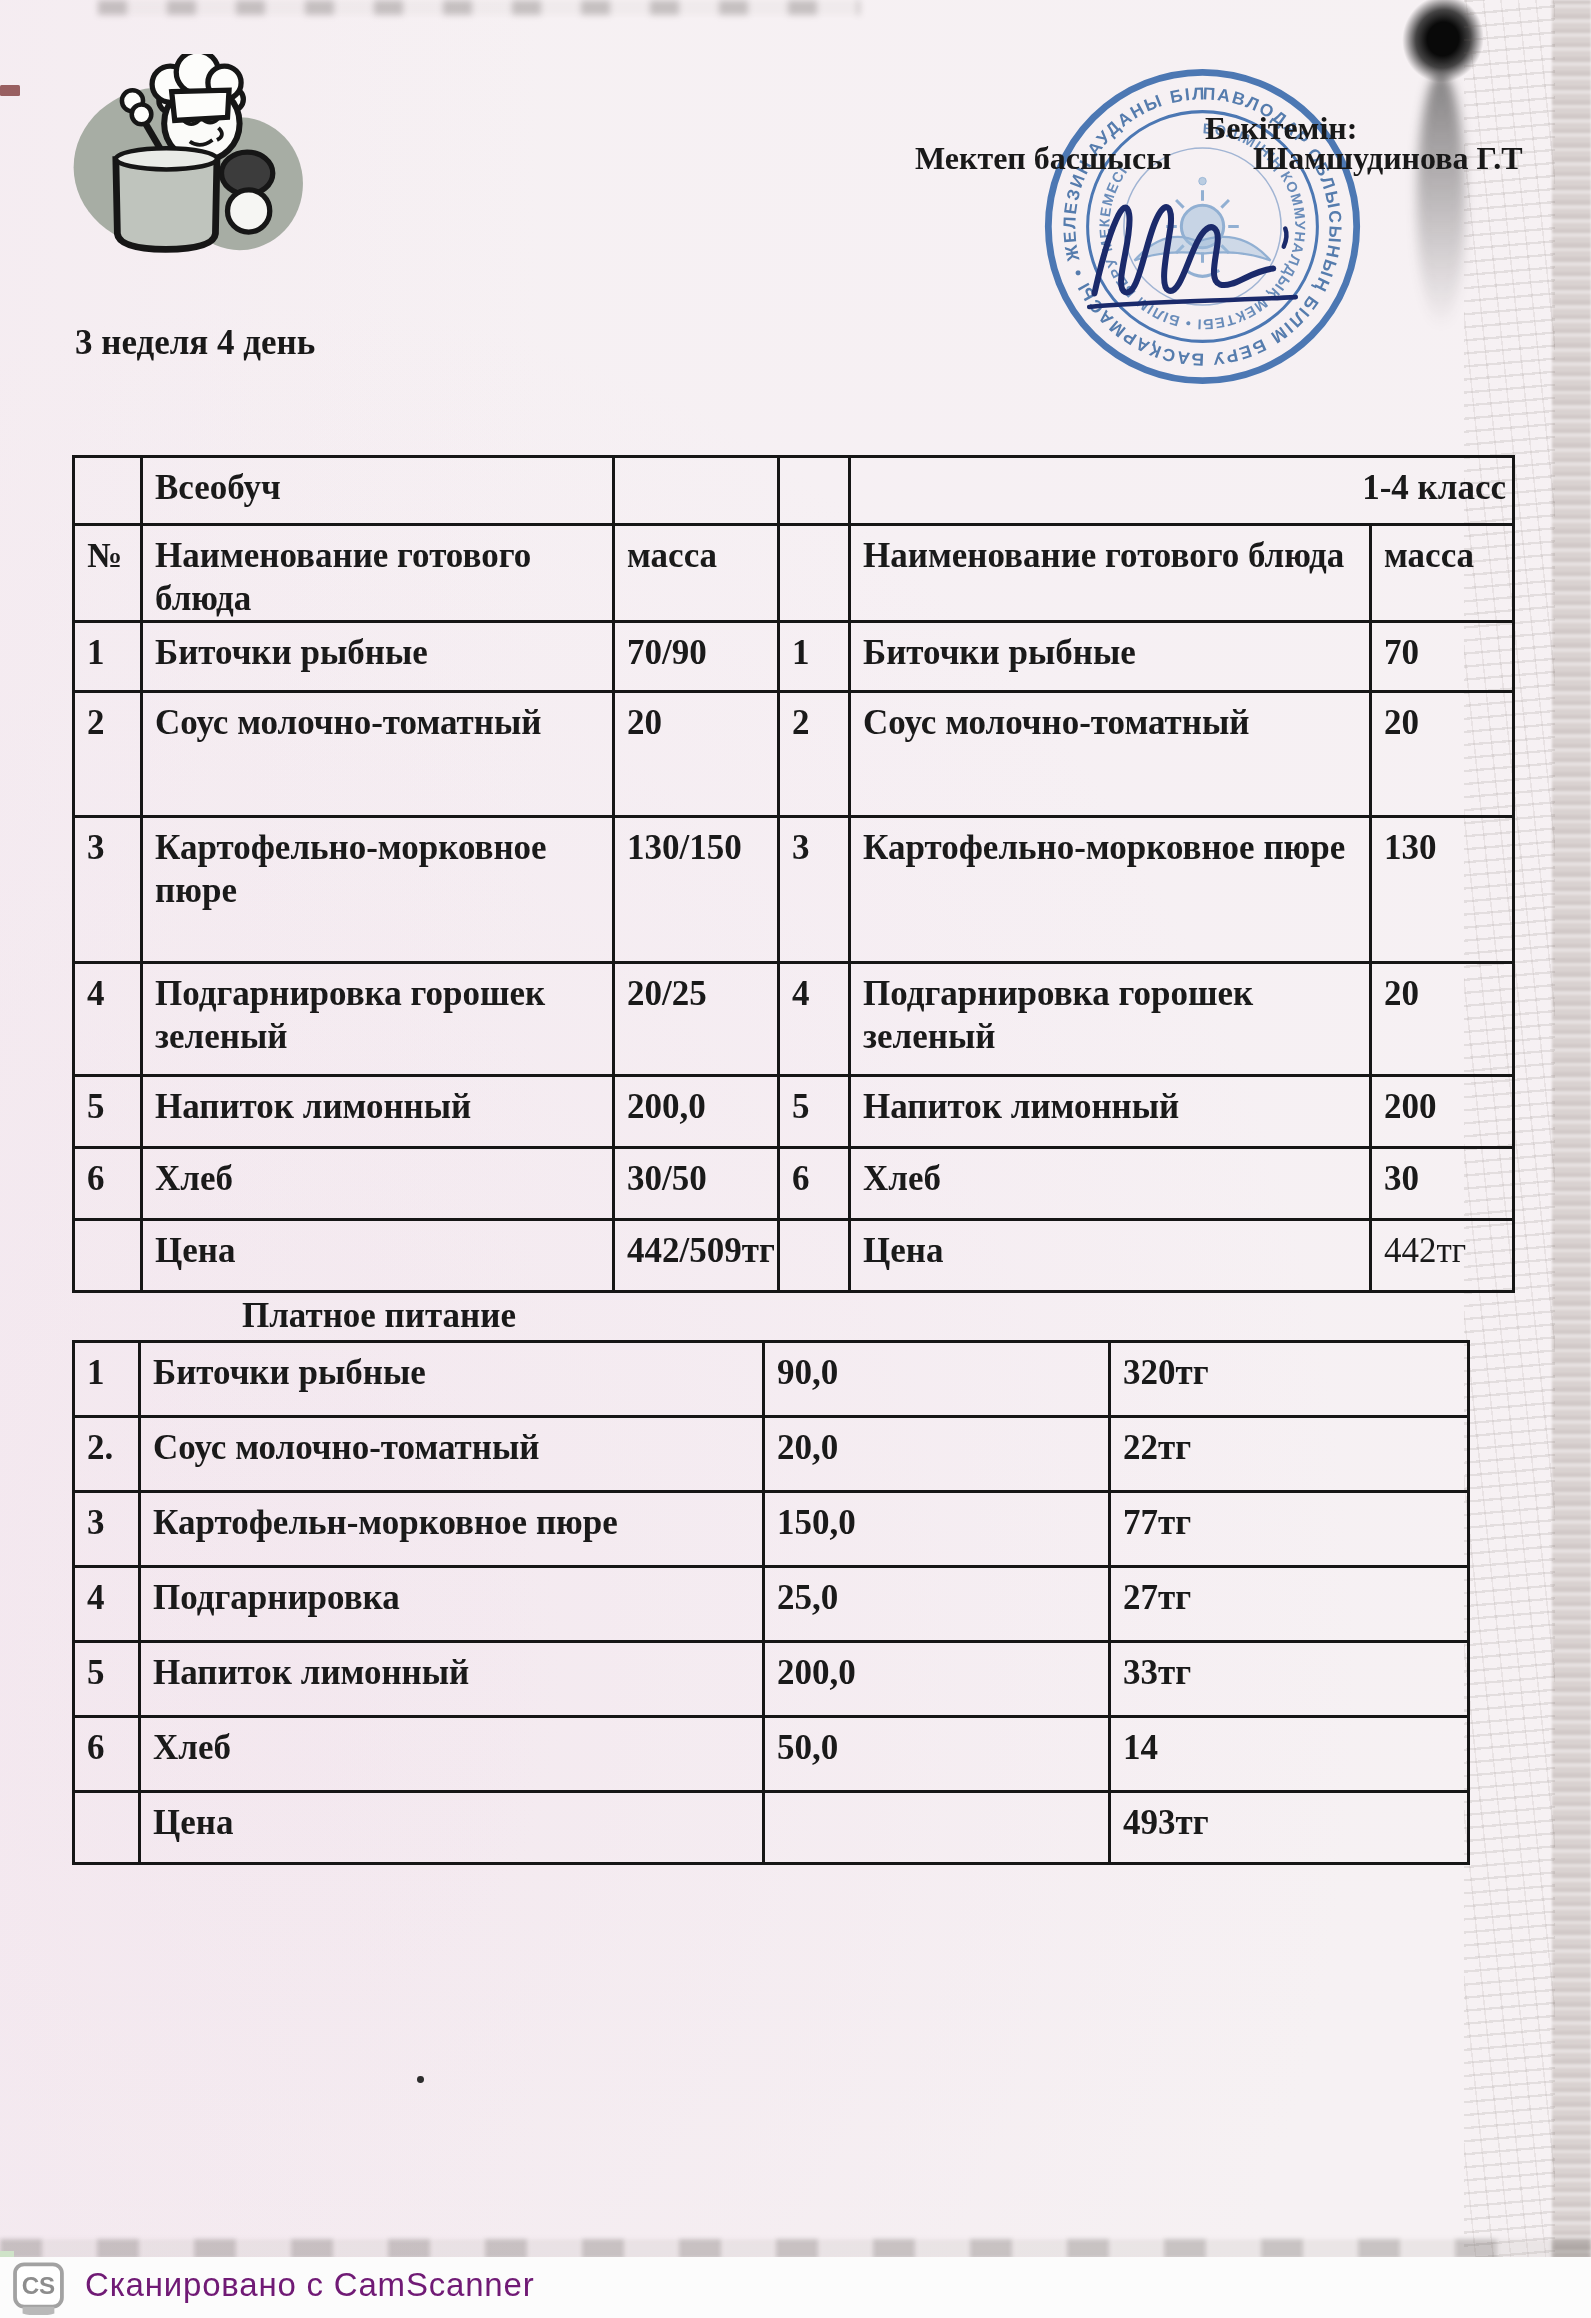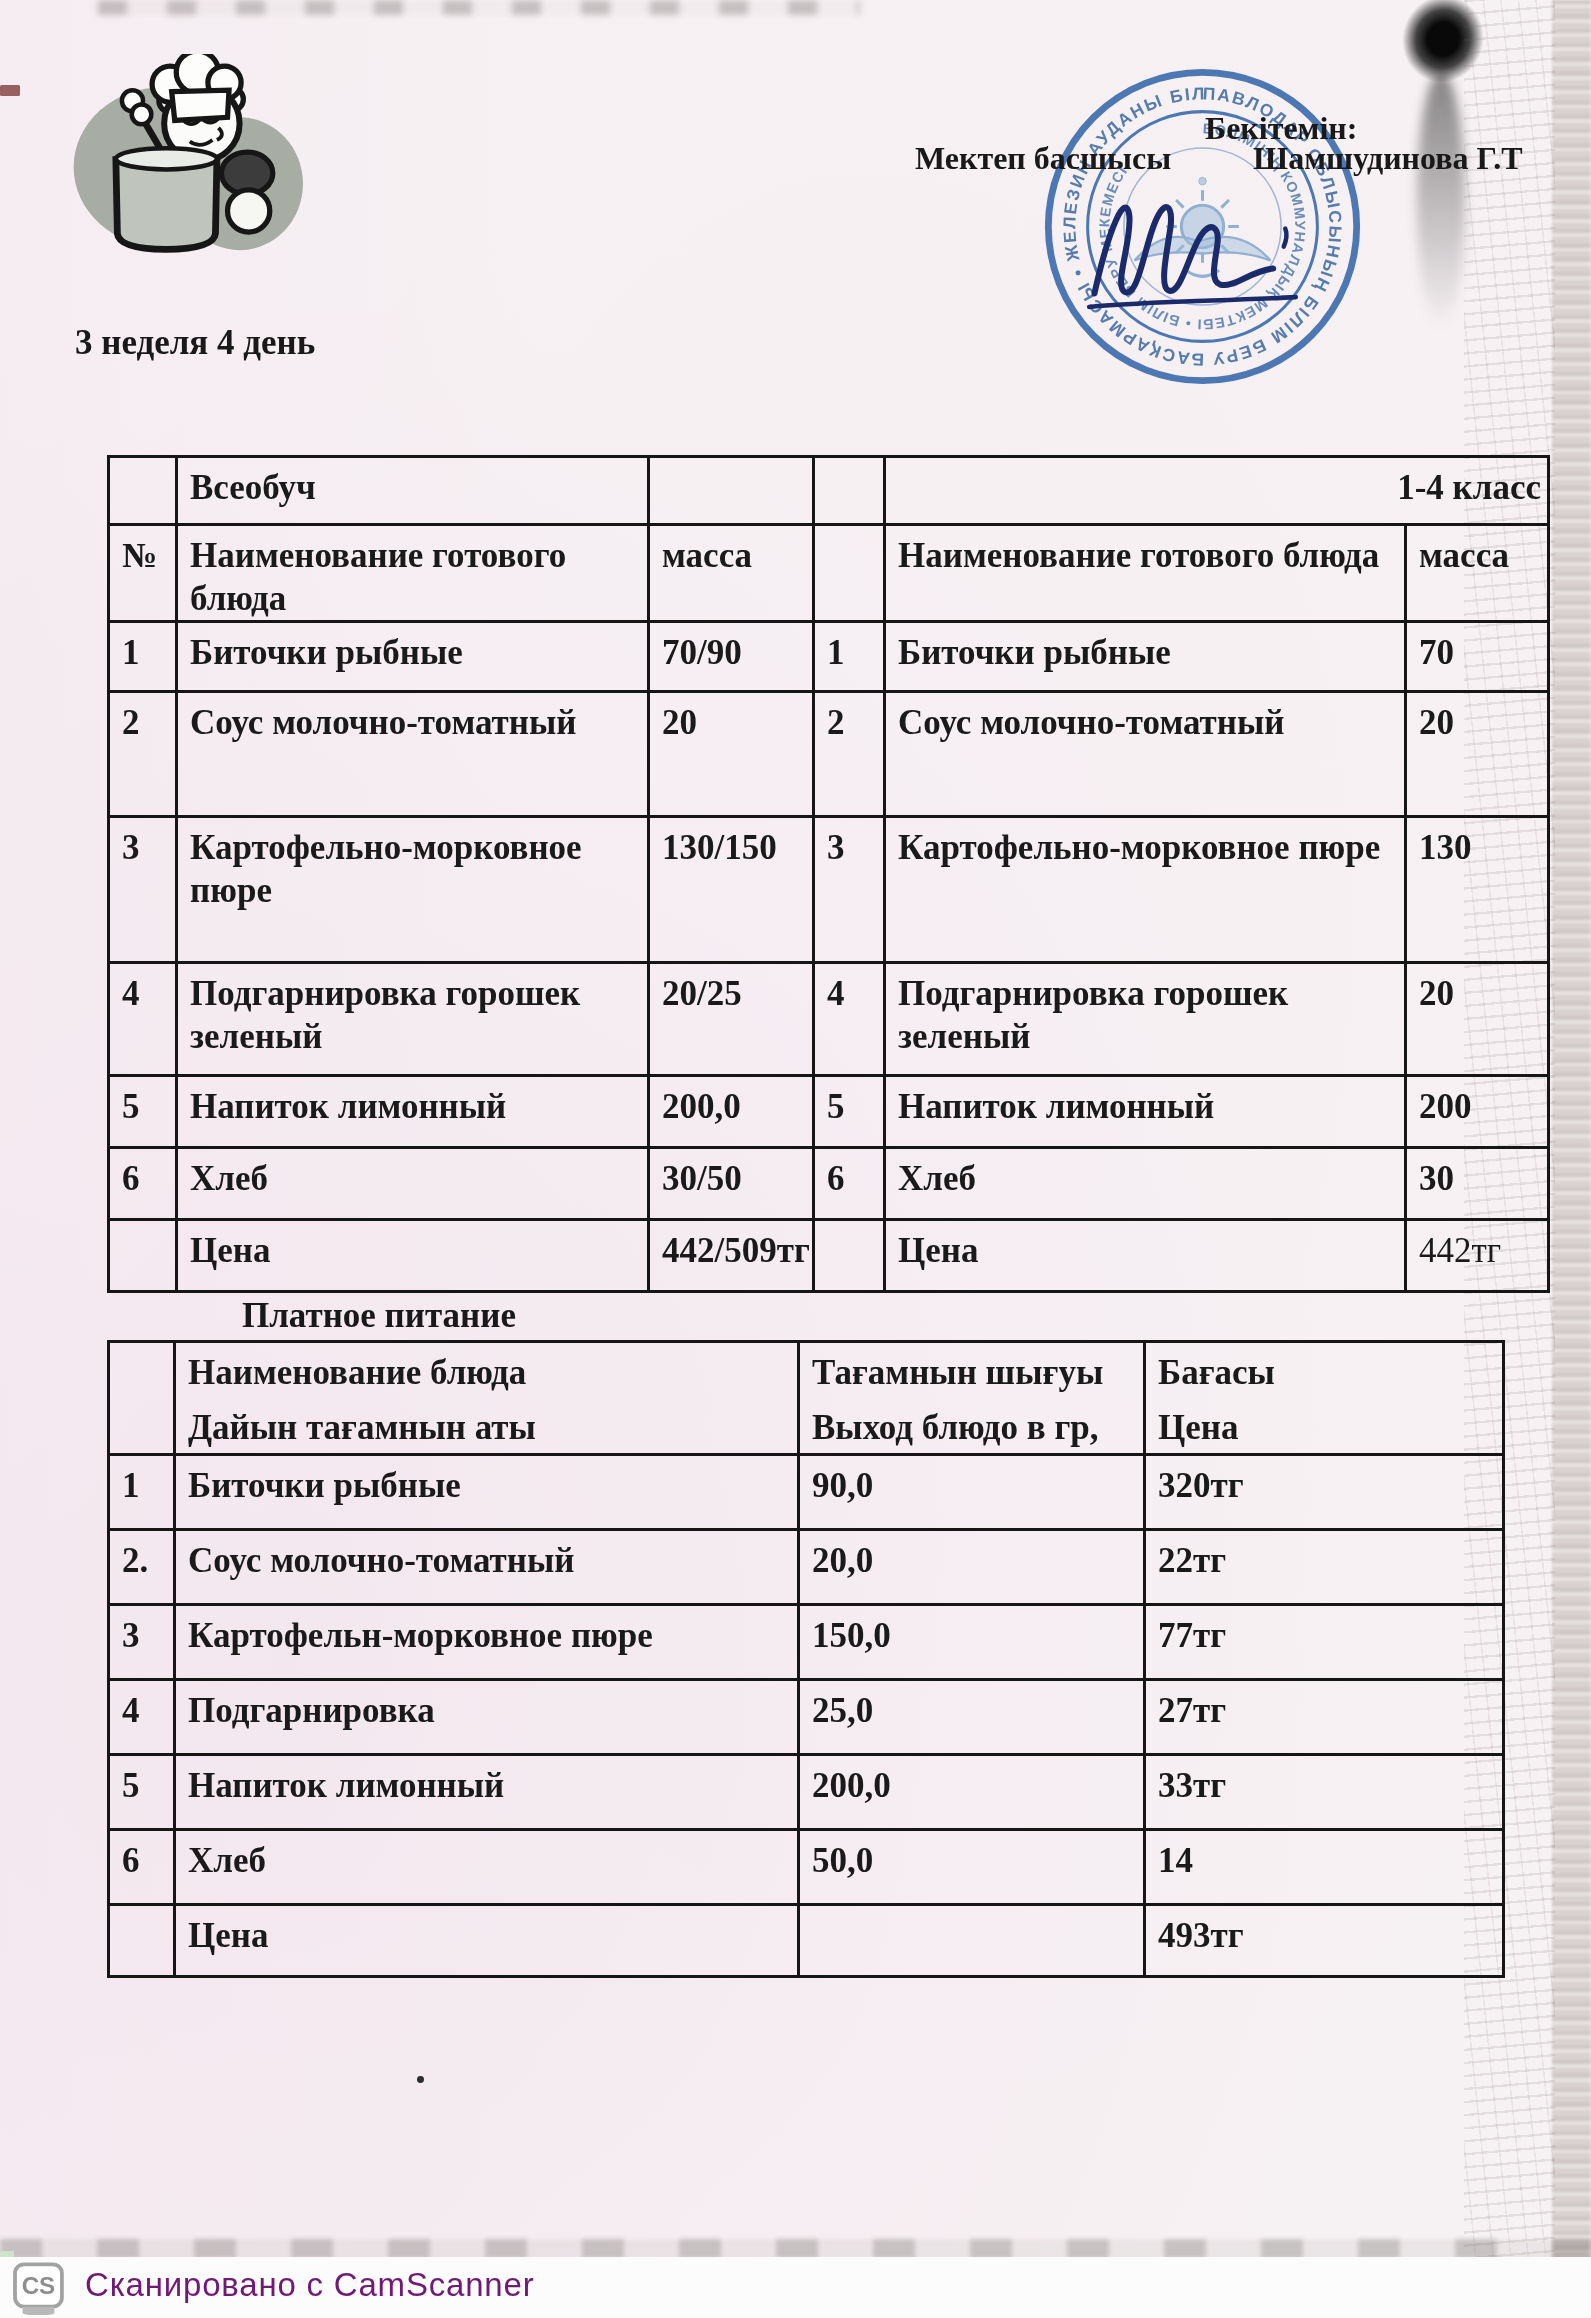--- a/index.html
+++ b/index.html
@@ -40,21 +40,21 @@
   .approve{position:absolute;left:1205px;top:110px;font-size:32px;font-weight:bold;z-index:4;}
   .director{position:absolute;left:915px;top:140px;font-size:32px;font-weight:bold;z-index:4;}
   .director-name{position:absolute;left:1253px;top:140px;font-size:32px;font-weight:bold;z-index:4;}
   .title-block{position:absolute;left:596px;top:213px;width:574px;text-align:center;z-index:3;}
   .doc-title{font-size:47px;font-weight:bold;letter-spacing:0.8px;}
   .doc-date{font-size:42px;font-weight:bold;margin-top:10.6px;white-space:pre;}
   .stamp-svg{position:absolute;left:1040px;top:64px;z-index:2;opacity:.9;}
   .sign-svg{position:absolute;left:1053px;top:180px;z-index:5;}
   .chef-svg{position:absolute;left:57px;top:54px;}
   
-  table{position:absolute;border-collapse:collapse;table-layout:fixed;margin-left:35px;}
+  table{position:absolute;border-collapse:collapse;table-layout:fixed;}
   td{border:3px solid #161616;font:bold 35px/1.22 "Liberation Serif",serif;color:#1a1a1a;
      vertical-align:top;padding:9px 6px 0 12px;overflow:hidden;}
   .t1{left:72px;top:455px;width:1439px;}
   .t2{left:72px;top:1340px;width:1395px;}
   .center{text-align:right;}
   .normal{font-weight:normal;}
   .hdr2{margin-top:12px;}
   .section2{position:absolute;left:242px;top:1283px;font-size:35px;font-weight:bold;margin-top:13px;}
   
   .footer{position:absolute;left:0;top:2257px;width:1591px;height:62px;background:#fcfcfc;
@@ -241,35 +241,20 @@
   <div class="section2">Платное питание</div>
 
   <table class="t2">
     <colgroup>
         <col style="width:66px">
         <col style="width:624px">
         <col style="width:346px">
         <col style="width:359px">
       </colgroup>
     <tbody>
-        <tr style="height:113px">
-      <td></td>
-      <td>
-        <div>Наименование блюда</div>
-        <div class="hdr2">Дайын тағамнын аты</div>
-      </td>
-      <td>
-        <div>Тағамнын шығуы</div>
-        <div class="hdr2">Выход блюдо в гр,</div>
-      </td>
-      <td>
-        <div>Бағасы</div>
-        <div class="hdr2">Цена</div>
-      </td>
-    </tr>
     <tr style="height:75px">
       <td>1</td>
       <td>Биточки рыбные</td>
       <td>90,0</td>
       <td>320тг</td>
     </tr>
     <tr style="height:75px">
       <td>2.</td>
       <td>Соус молочно-томатный</td>
       <td>20,0</td>

